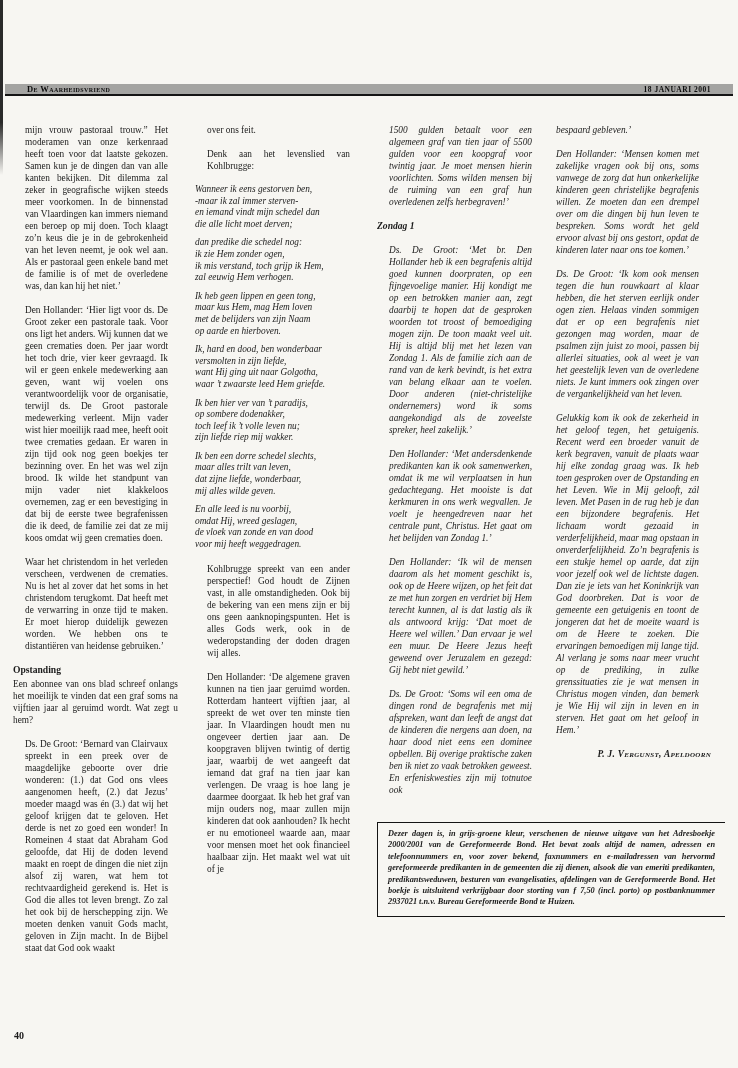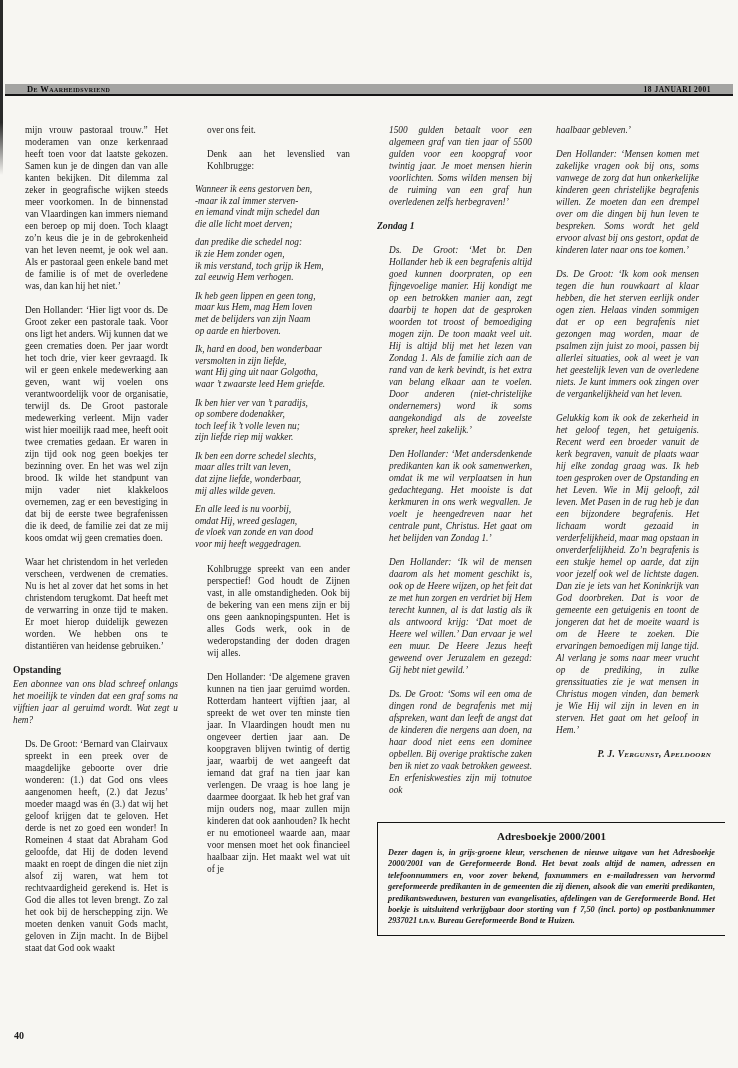--- a/index.html
+++ b/index.html
@@ -39,21 +39,21 @@
   }
   .col {
     width: 167px; flex: 0 0 167px;
     font-size: 9.3px; line-height: 12px;
     text-align: justify; hyphens: auto;
   }
   .right-half { width: 349px; flex: 0 0 349px; }
   .right-cols { display: flex; min-height: 664px; font-style: italic; }
   .right-cols .col { flex: 0 0 167px; }
   .col p.body { margin: 12px; }
-  .col p.question { margin: 0 2px 1px 0; font-style: italic; }
+  .col p.question { margin: 0 2px 1px 0; }
   .col h3.heading {
     margin: 7px 0 2px 0; font-size: 9.6px; font-weight: bold; line-height: 12px;
   }
   .col .stanza {
     margin: 7px 0 0 0; font-style: italic; text-align: left; line-height: 11.6px;
   }
   .col .stanza:last-of-type { margin-bottom: 7px; }
   .col p.signature {
     margin: 8px 0 0 0; text-align: right; font-weight: bold;
     font-variant: small-caps; letter-spacing: 0.3px;
@@ -112,27 +112,26 @@
     <div class="right-cols">
       <div class="col">
           <p class="body">1500 gulden betaalt voor een algemeen graf van tien jaar of 5500 gulden voor een koopgraf voor twintig jaar. Je moet mensen hierin voorlichten. Soms wilden mensen bij de ruiming van een graf hun overledenen zelfs herbegraven!’</p>
           <h3 class="heading">Zondag 1</h3>
           <p class="body">Ds. De Groot: ‘Met br. Den Hollander heb ik een begrafenis altijd goed kunnen doorpraten, op een fijngevoelige manier. Hij kondigt me op een betrokken manier aan, zegt daarbij te hopen dat de gesproken woorden tot troost of bemoediging mogen zijn. De toon maakt veel uit. Hij is altijd blij met het lezen van Zondag 1. Als de familie zich aan de rand van de kerk bevindt, is het extra van belang elkaar aan te voelen. Door anderen (niet-christelijke ondernemers) word ik soms aangekondigd als de zoveelste spreker, heel zakelijk.’</p>
           <p class="body">Den Hollander: ‘Met andersdenkende predikanten kan ik ook samenwerken, omdat ik me wil verplaatsen in hun gedachtegang. Het mooiste is dat kerkmuren in ons werk wegvallen. Je voelt je heengedreven naar het centrale punt, Christus. Het gaat om het belijden van Zondag 1.’</p>
           <p class="body">Den Hollander: ‘Ik wil de mensen daarom als het moment geschikt is, ook op de Heere wijzen, op het feit dat ze met hun zorgen en verdriet bij Hem terecht kunnen, al is dat lastig als ik als antwoord krijg: ‘Dat moet de Heere wel willen.’ Dan ervaar je wel een muur. De Heere Jezus heeft geweend over Jeruzalem en gezegd: Gij hebt niet gewild.’</p>
           <p class="body">Ds. De Groot: ‘Soms wil een oma de dingen rond de begrafenis met mij afspreken, want dan leeft de angst dat de kinderen die nergens aan doen, na haar dood niet eens een dominee opbellen. Bij overige praktische zaken ben ik niet zo vaak betrokken geweest. En erfeniskwesties zijn mij totnutoe ook</p>
         </div>
       <div class="col">
-          <p class="body">haalbaar gebleven.’</p>
+          <p class="body">bespaard gebleven.’</p>
           <p class="body">Den Hollander: ‘Mensen komen met zakelijke vragen ook bij ons, soms vanwege de zorg dat hun onkerkelijke kinderen geen christelijke begrafenis willen. Ze moeten dan een drempel over om die dingen bij hun leven te bespreken. Soms wordt het geld ervoor alvast bij ons gestort, opdat de kinderen later naar ons toe komen.’</p>
           <p class="body">Ds. De Groot: ‘Ik kom ook mensen tegen die hun rouwkaart al klaar hebben, die het sterven eerlijk onder ogen zien. Helaas vinden sommigen dat er op een begrafenis niet gezongen mag worden, maar de psalmen zijn juist zo mooi, passen bij allerlei situaties, ook al weet je van het geestelijk leven van de overledene niets. Je kunt immers ook zingen over de vergankelijkheid van het leven.</p>
           <p class="body">Gelukkig kom ik ook de zekerheid in het geloof tegen, het getuigenis. Recent werd een broeder vanuit de kerk begraven, vanuit de plaats waar hij elke zondag graag was. Ik heb toen gesproken over de Opstanding en het Leven. Wie in Mij gelooft, zál leven. Met Pasen in de rug heb je dan een bijzondere begrafenis. Het lichaam wordt gezaaid in verderfelijkheid, maar mag opstaan in onverderfelijkheid. Zo’n begrafenis is een stukje hemel op aarde, dat zijn voor jezelf ook wel de lichtste dagen. Dan zie je iets van het Koninkrijk van God doorbreken. Dat is voor de gemeente een getuigenis en toont de jongeren dat het de moeite waard is om de Heere te zoeken. Die ervaringen bemoedigen mij lange tijd. Al verlang je soms naar meer vrucht op de prediking, in zulke grenssituaties zie je wat mensen in Christus mogen vinden, dan bemerk je Wie Hij wil zijn in leven en in sterven. Het gaat om het geloof in Hem.’</p>
           <p class="signature">P. J. Vergunst, Apeldoorn</p>
         </div>
     </div>
     <div class="adbox">
-      <h4>Adresboekje 2000/2001</h4>
       <p>Dezer dagen is, in grijs-groene kleur, verschenen de nieuwe uitgave van het Adresboekje 2000/2001 van de Gereformeerde Bond. Het bevat zoals altijd de namen, adressen en telefoonnummers en, voor zover bekend, faxnummers en e-mailadressen van hervormd gereformeerde predikanten in de gemeenten die zij dienen, alsook die van emeriti predikanten, predikantsweduwen, besturen van evangelisaties, afdelingen van de Gereformeerde Bond. Het boekje is uitsluitend verkrijgbaar door storting van ƒ 7,50 (incl. porto) op postbanknummer 2937021 t.n.v. Bureau Gereformeerde Bond te Huizen.</p>
     </div>
   </div>
 </div>
 
 <div class="pagenum">40</div>
 
 </body></html>

